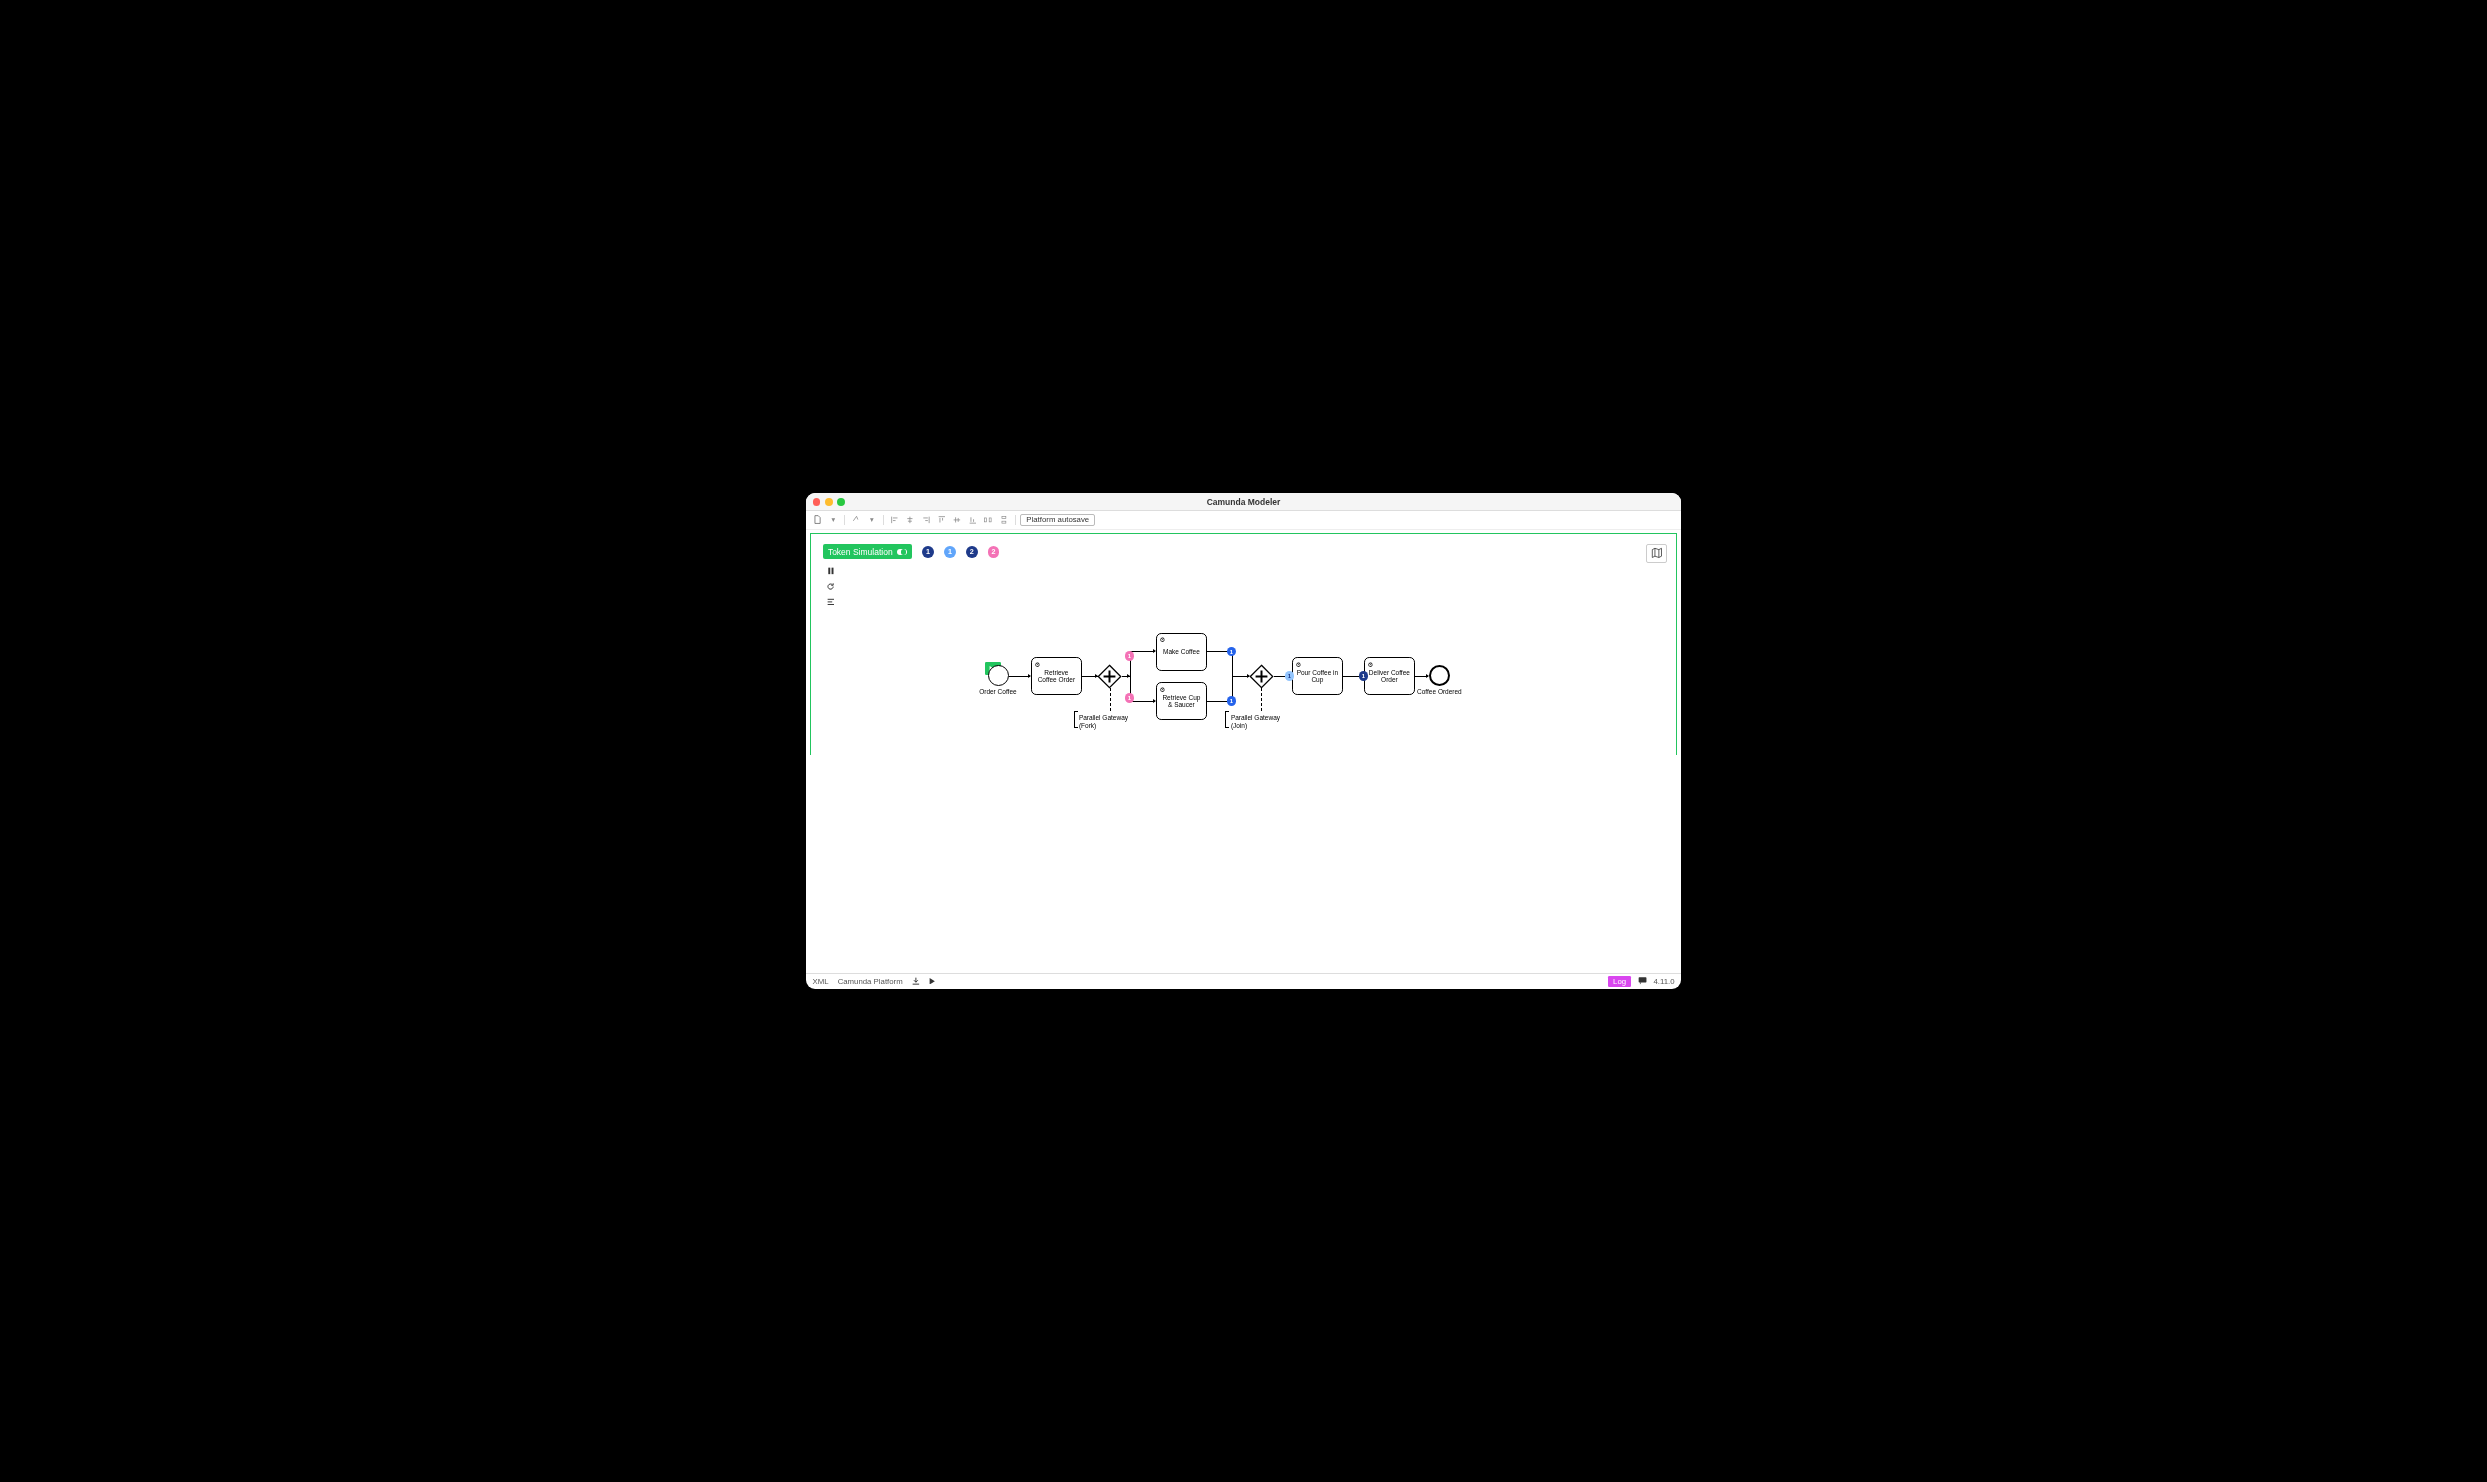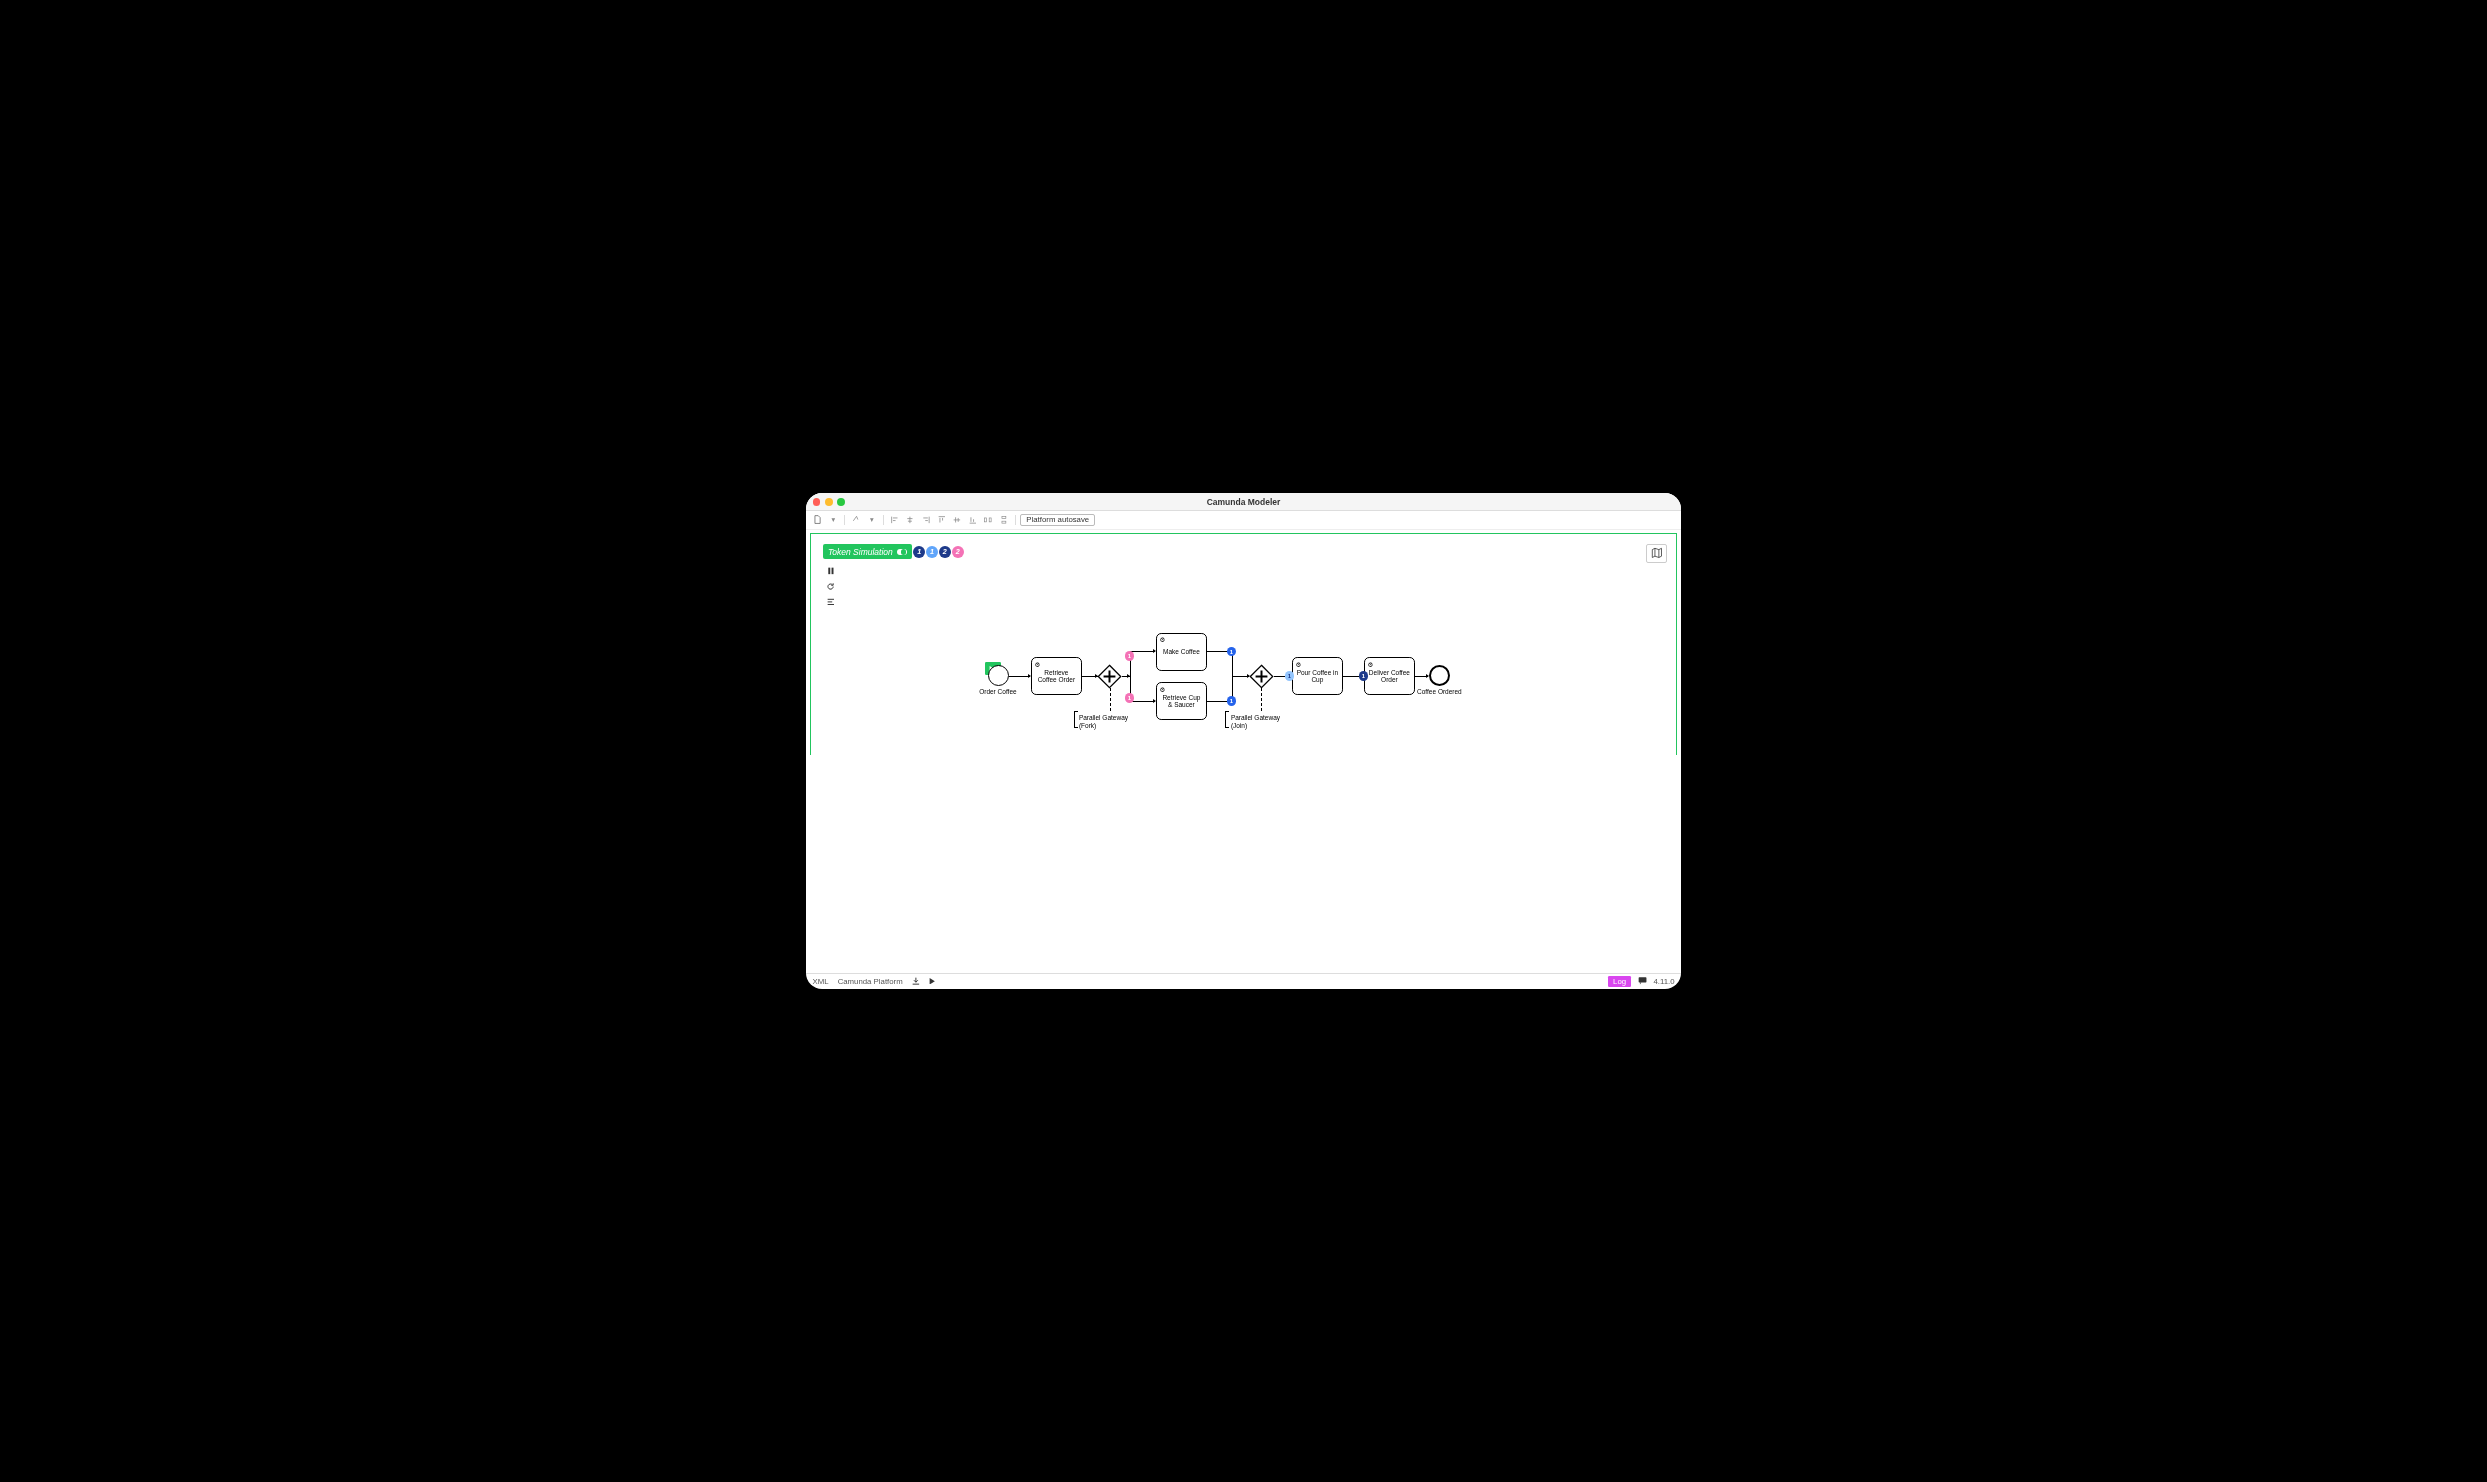--- a/index.html
+++ b/index.html
@@ -1,34 +1,34 @@
 <!DOCTYPE html>
 <html style="font-size:10.5px"><head>
 <meta charset="utf-8">
 <style>
 * { box-sizing: border-box; margin: 0; padding: 0; }
 body { font-family: -apple-system, Helvetica, Arial, sans-serif; font-size: 8.5px; background: #000; display: flex; align-items: center; justify-content: center; min-height: 100vh; }
-.window { background: #fff; width: 875px; height: 496px; border-radius: 16px; overflow: hidden; display: flex; flex-direction: column; box-shadow: 0 6.5px 26px rgba(0,0,0,0.5); }
+.window { background: #fff; width: 875px; height: 496px; border-radius: 9px; overflow: hidden; display: flex; flex-direction: column; box-shadow: 0 6.5px 26px rgba(0,0,0,0.5); }
 .titlebar { height: 18.3px; background: #f5f5f5; display: flex; align-items: center; padding: 0 6.5px; border-bottom: 0.7px solid #ddd; position: relative; }
 .traffic { display: flex; gap: 4.6px; }
 .traffic span { width: 7.8px; height: 7.8px; border-radius: 50%; display: block; }
 .tl-close { background: #ff5f57; }
 .tl-min { background: #febc2e; }
 .tl-max { background: #28c840; }
 .title { position: absolute; left: 50%; transform: translateX(-50%); font-weight: 600; font-size: 8.5px; color: #333; }
 .toolbar { height: 18.3px; display: flex; align-items: center; padding: 0 5.2px; gap: 2.6px; border-bottom: 0.7px solid #eee; color: #888; }
 .toolbar .tb-btn { width: 13px; height: 13px; display: flex; align-items: center; justify-content: center; cursor: pointer; font-size: 7.2px; }
 .toolbar .sep { width: 0.7px; height: 10.5px; background: #ddd; margin: 0 2px; }
 .configure-btn { border: 0.7px solid #bbb; border-radius: 2px; padding: 0.7px 5.2px; font-size: 7.8px; background: #fff; cursor: pointer; color: #333; }
 .tabs { height: 17px; display: flex; align-items: stretch; border-bottom: 0.7px solid #ddd; }
 .tab { display: flex; align-items: center; padding: 0 6.5px; gap: 3.9px; font-size: 7.8px; border-top: 2px solid #3b82f6; border-right: 0.7px solid #ddd; color: #333; }
 .tab .x { color: #888; cursor: pointer; font-size: 7.8px; }
 .canvas-wrap { flex: 1; padding: 3.9px; position: relative; overflow: hidden; }
 .canvas { border: 1.3px solid #22c55e; height: 364px; position: relative; background: #fff; }
-.sim-controls { position: absolute; left: 11.8px; top: 9.8px; display: flex; align-items: center; gap: 1px; font-style: italic; }
+.sim-controls { position: absolute; left: 11.8px; top: 9.8px; display: flex; align-items: center; gap: 10px; }
 .sim-badge { background: #22c55e; color: #fff; padding: 2.6px 5.2px; border-radius: 2px; font-size: 8.5px; display: flex; align-items: center; gap: 3.9px; }
 .sim-toggle { width: 10.5px; height: 6.5px; background: #fff; border-radius: 3.3px; position: relative; }
 .sim-toggle::after { content: ''; width: 5.2px; height: 5.2px; background: #22c55e; border-radius: 50%; position: absolute; right: 0.7px; top: 0.7px; }
 .counter { width: 11.8px; height: 11.8px; border-radius: 50%; color: #fff; font-size: 7.2px; display: flex; align-items: center; justify-content: center; font-weight: 600; }
 .c-dark { background: #1e3a8a; }
 .c-light { background: #60a5fa; }
 .c-pink { background: #f472b6; }
 .side-tools { position: absolute; left: 11.8px; top: 29px; display: flex; flex-direction: column; gap: 1.3px; }
 .side-tools .tool { width: 15.7px; height: 14.4px; display: flex; align-items: center; justify-content: center; cursor: pointer; color: #333; }
 .map-btn { position: absolute; right: 9.1px; top: 9.1px; width: 21px; height: 19.6px; border: 0.7px solid #ccc; border-radius: 2px; display: flex; align-items: center; justify-content: center; cursor: pointer; background: #fff; }

